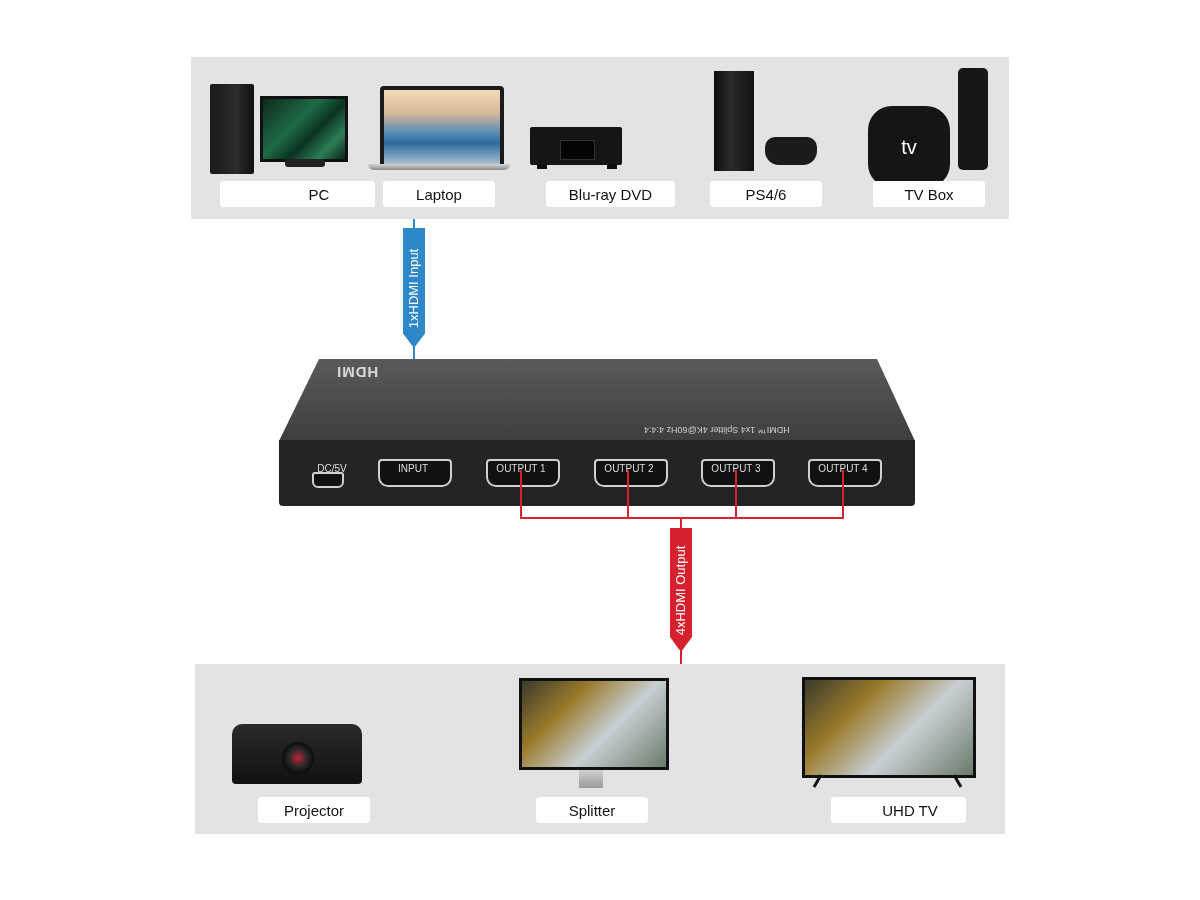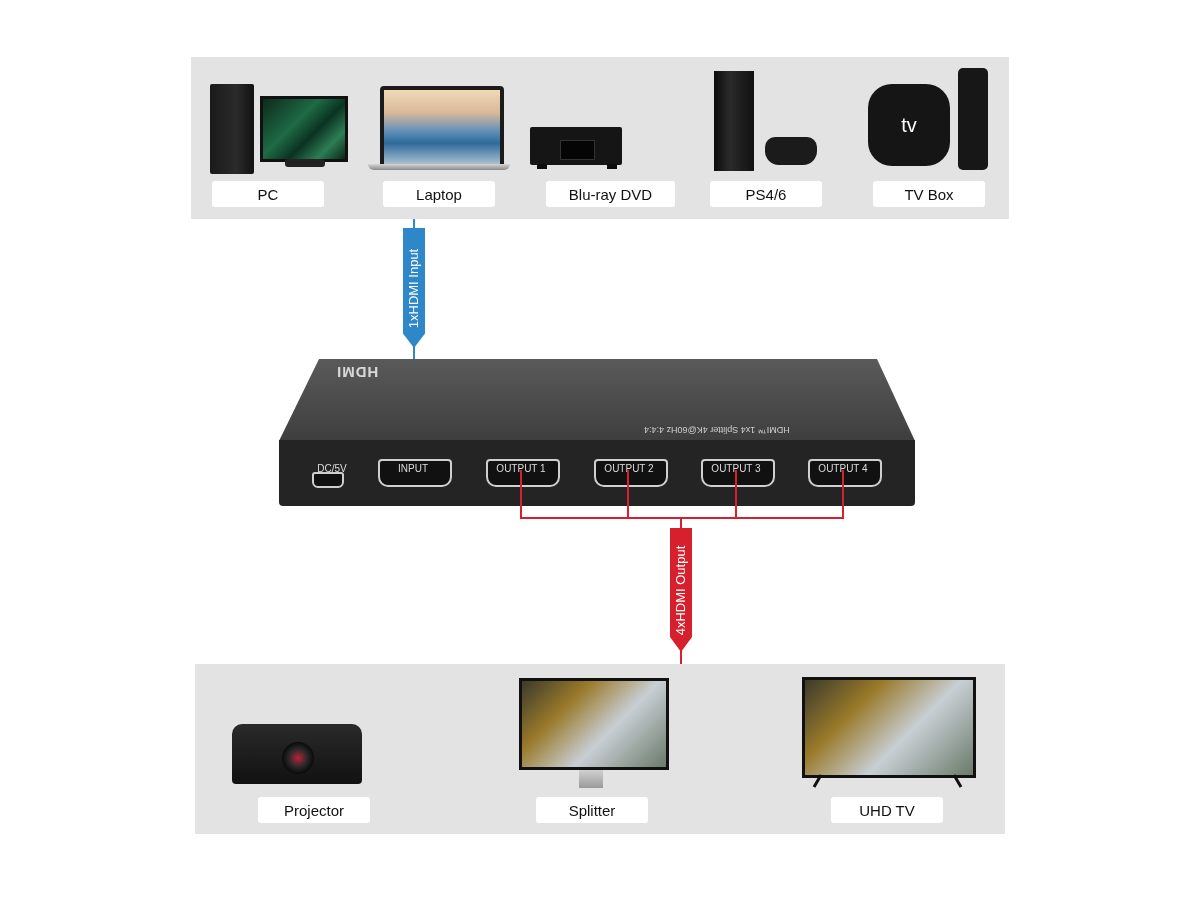--- a/index.html
+++ b/index.html
@@ -18,21 +18,21 @@
   .lap-base{position:absolute;left:368px;top:164px;width:142px;height:6px;background:linear-gradient(#d6d6d6,#8a8a8a);border-radius:0 0 6px 6px;}
   
   .br-body{position:absolute;left:530px;top:127px;width:92px;height:38px;background:#151515;border-radius:2px;}
   .br-disp{position:absolute;left:560px;top:140px;width:33px;height:18px;background:#050505;border:1px solid #333;}
   .br-foot1,.br-foot2{position:absolute;top:164px;width:10px;height:5px;background:#0d0d0d;}
   .br-foot1{left:537px;} .br-foot2{left:607px;}
   
   .ps-body{position:absolute;left:714px;top:71px;width:40px;height:100px;background:linear-gradient(90deg,#0c0c0c,#2a2a2a 40%,#111);}
   .ps-pad{position:absolute;left:765px;top:137px;width:52px;height:28px;background:#1b1b1b;border-radius:10px 10px 14px 14px;}
   
-  .tvbox{position:absolute;left:868px;top:84px;width:82px;height:82px;background:#151515;border-radius:24px;color:#fff;display:flex;align-items:center;justify-content:center;font-size:20px;}
+  .tvbox{position:absolute;left:868px;top:106px;width:82px;height:82px;background:#151515;border-radius:24px;color:#fff;display:flex;align-items:center;justify-content:center;font-size:20px;}
   .remote{position:absolute;left:958px;top:68px;width:30px;height:102px;background:#171717;border-radius:5px;}
   
   .sp-top{position:absolute;left:279px;top:359px;width:636px;height:82px;background:linear-gradient(180deg,#5a5a5a,#3e3e3e);clip-path:polygon(40px 0,598px 0,636px 82px,0 82px);}
   .sp-front{position:absolute;left:279px;top:440px;width:636px;height:66px;background:#242424;border-radius:0 0 4px 4px;}
   .sp-logo{position:absolute;left:336px;top:364px;font-size:15px;font-weight:bold;color:#d8d8d8;transform:rotate(180deg);letter-spacing:1px;}
   .sp-model{position:absolute;left:644px;top:425px;font-size:9px;color:#cfcfcf;transform:rotate(180deg);white-space:nowrap;}
   .port{position:absolute;top:459px;width:70px;height:24px;border:2px solid #cfcfcf;border-radius:4px 4px 10px 10px;background:#111;}
   .port-lbl{position:absolute;top:463px;width:90px;text-align:center;font-size:10px;color:#dcdcdc;}
   .dc-port{position:absolute;left:312px;top:472px;width:28px;height:12px;border:2px solid #cfcfcf;border-radius:3px 3px 6px 6px;background:#111;}
   
@@ -55,21 +55,21 @@
 </head>
 <body>
 
 <div id="top-panel" class="panel"></div>
 
 <div class="dev">
   <div class="pc-tower"></div>
     <div class="pc-screen"></div>
     <div class="pc-stand"></div>
 </div>
-<div class="label-box" style="left:212px;top:181px;width:112px;">PC</div>
+<div class="label-box" style="left:220px;top:181px;width:112px;padding-left:43px;">PC</div>
 
 <div class="dev">
   <div class="lap-screen"></div>
     <div class="lap-base"></div>
 </div>
 <div class="label-box" style="left:383px;top:181px;width:112px;">Laptop</div>
 
 <div class="dev">
   <div class="br-body"></div>
     <div class="br-disp"></div>
@@ -144,13 +144,13 @@
   <div class="mon-screen"></div>
     <div class="mon-stand"></div>
 </div>
 <div class="label-box" style="left:536px;top:797px;width:112px;">Splitter</div>
 
 <div class="dev">
   <div class="tv-screen"></div>
     <div class="tv-leg1"></div>
     <div class="tv-leg2"></div>
 </div>
-<div class="label-box" style="left:831px;top:797px;width:112px;">UHD TV</div>
+<div class="label-box" style="left:831px;top:797px;width:112px;padding-left:23px;">UHD TV</div>
 
 </body></html>

